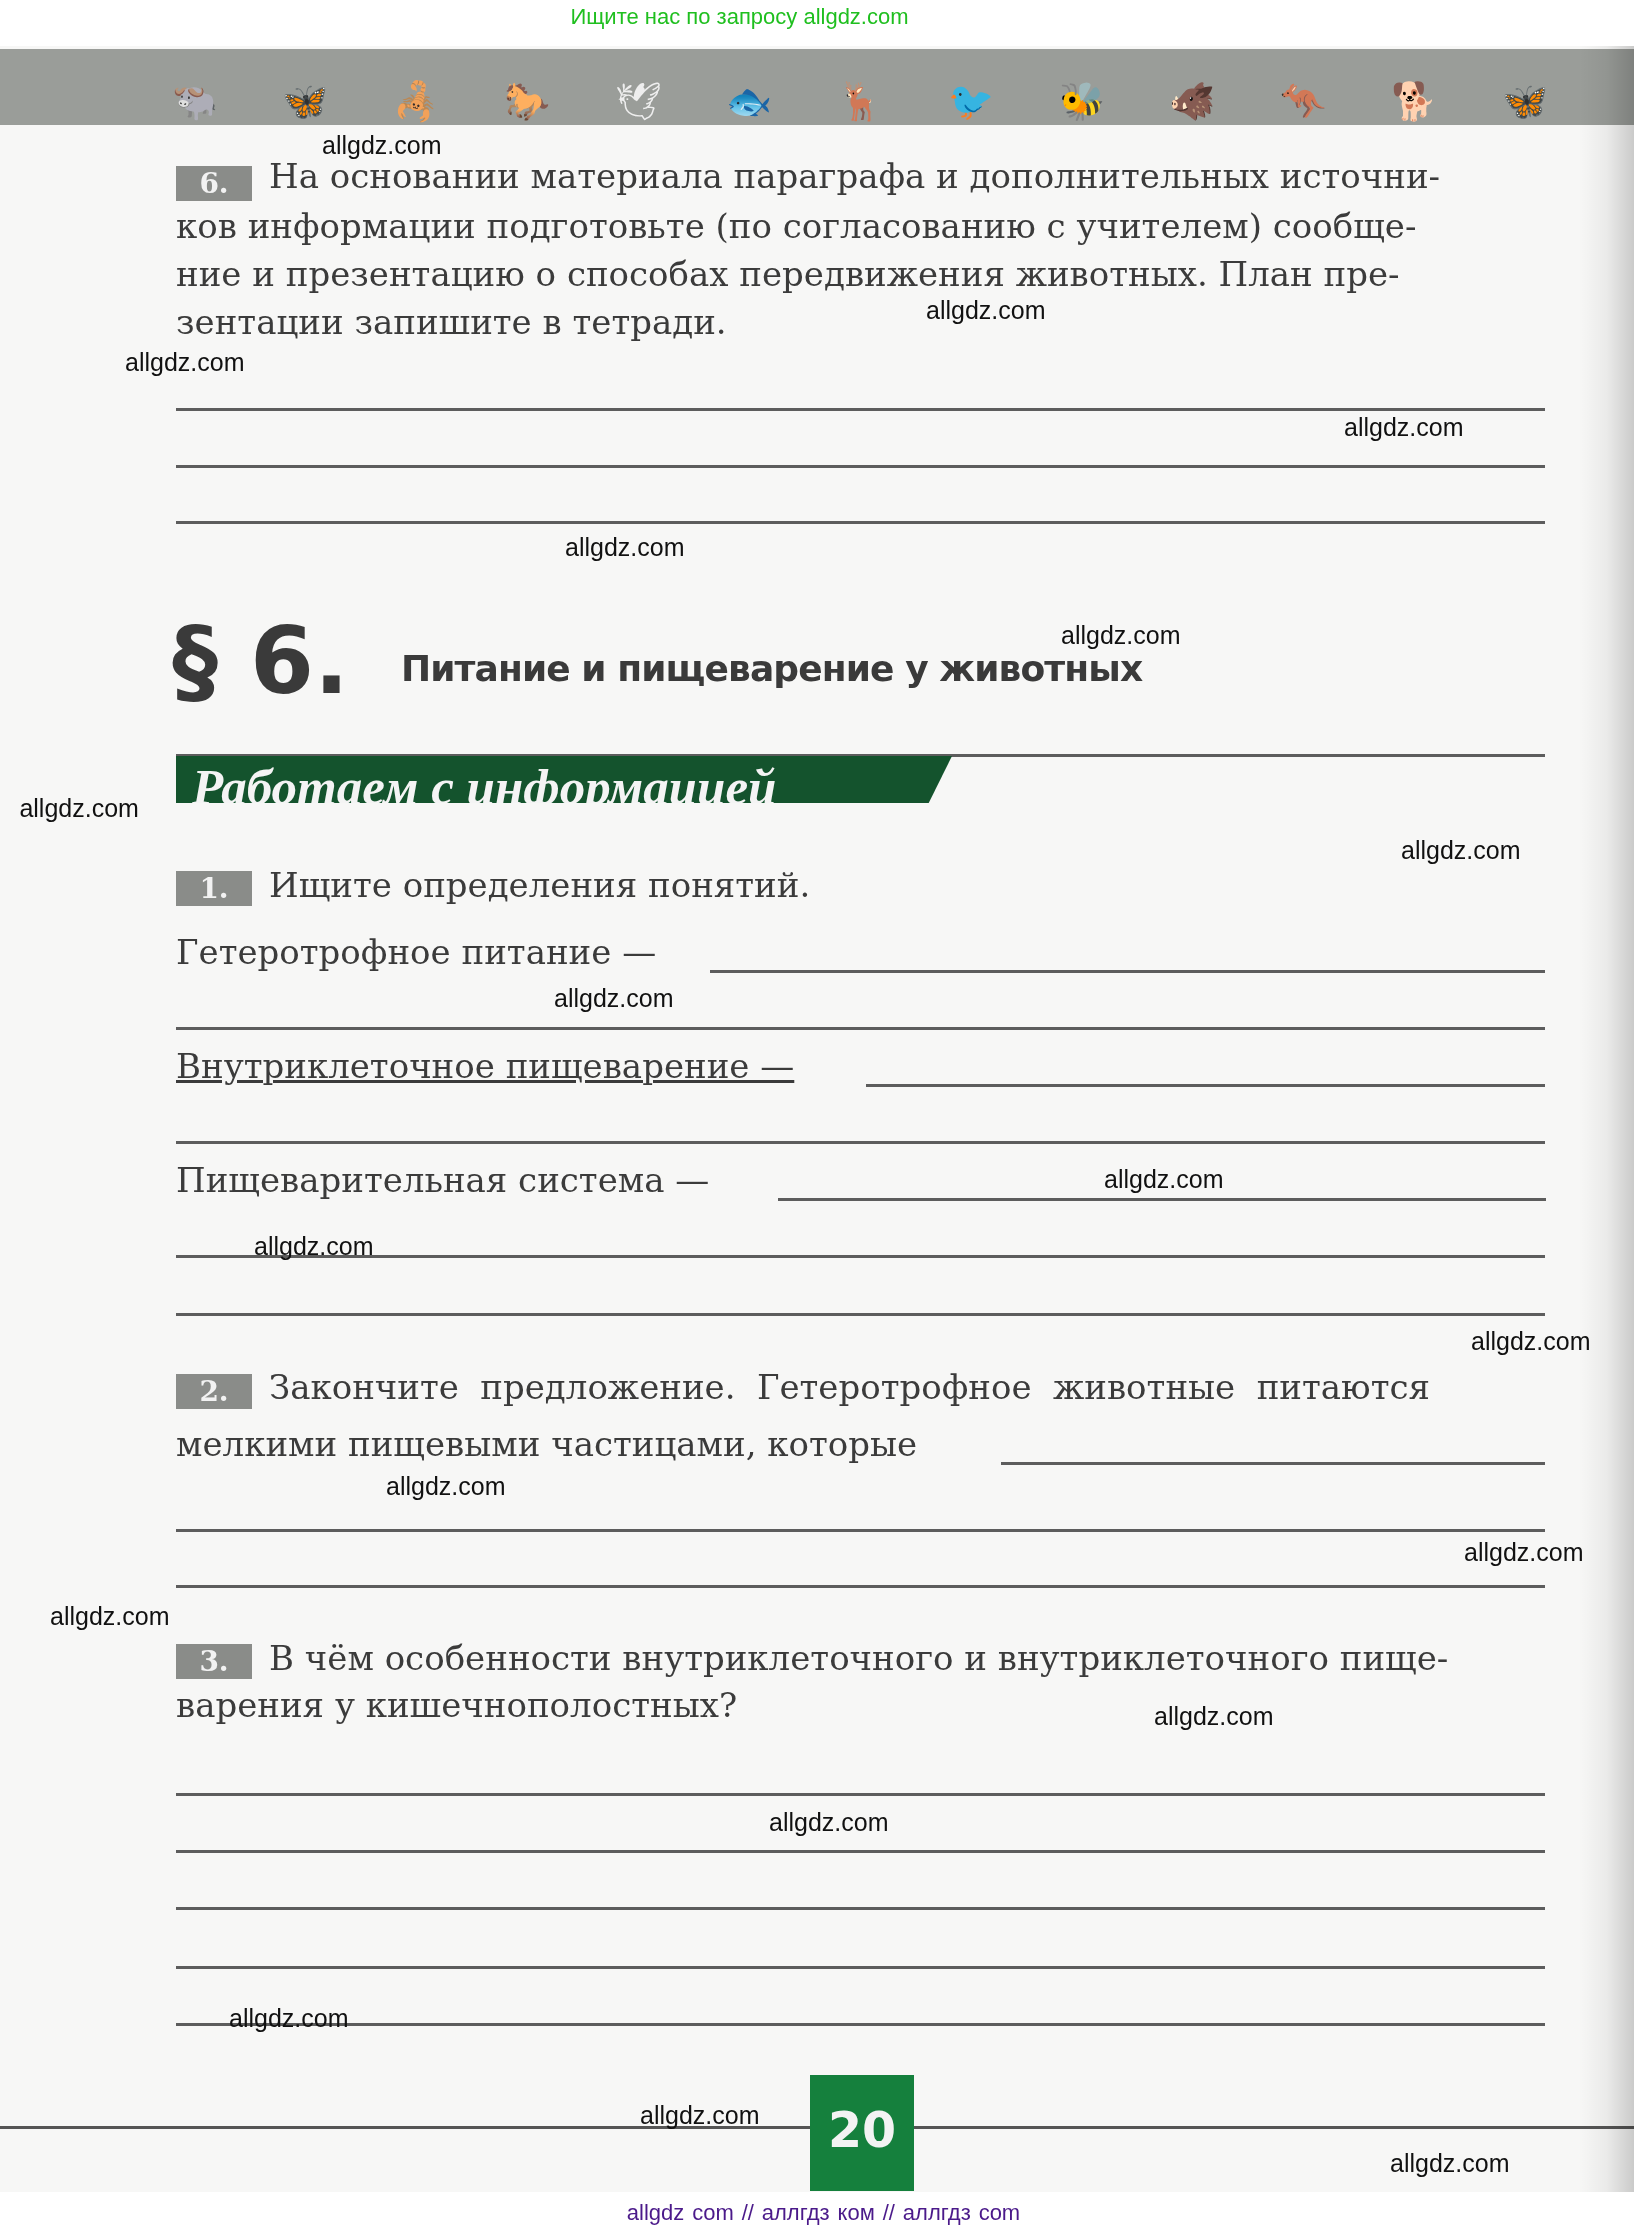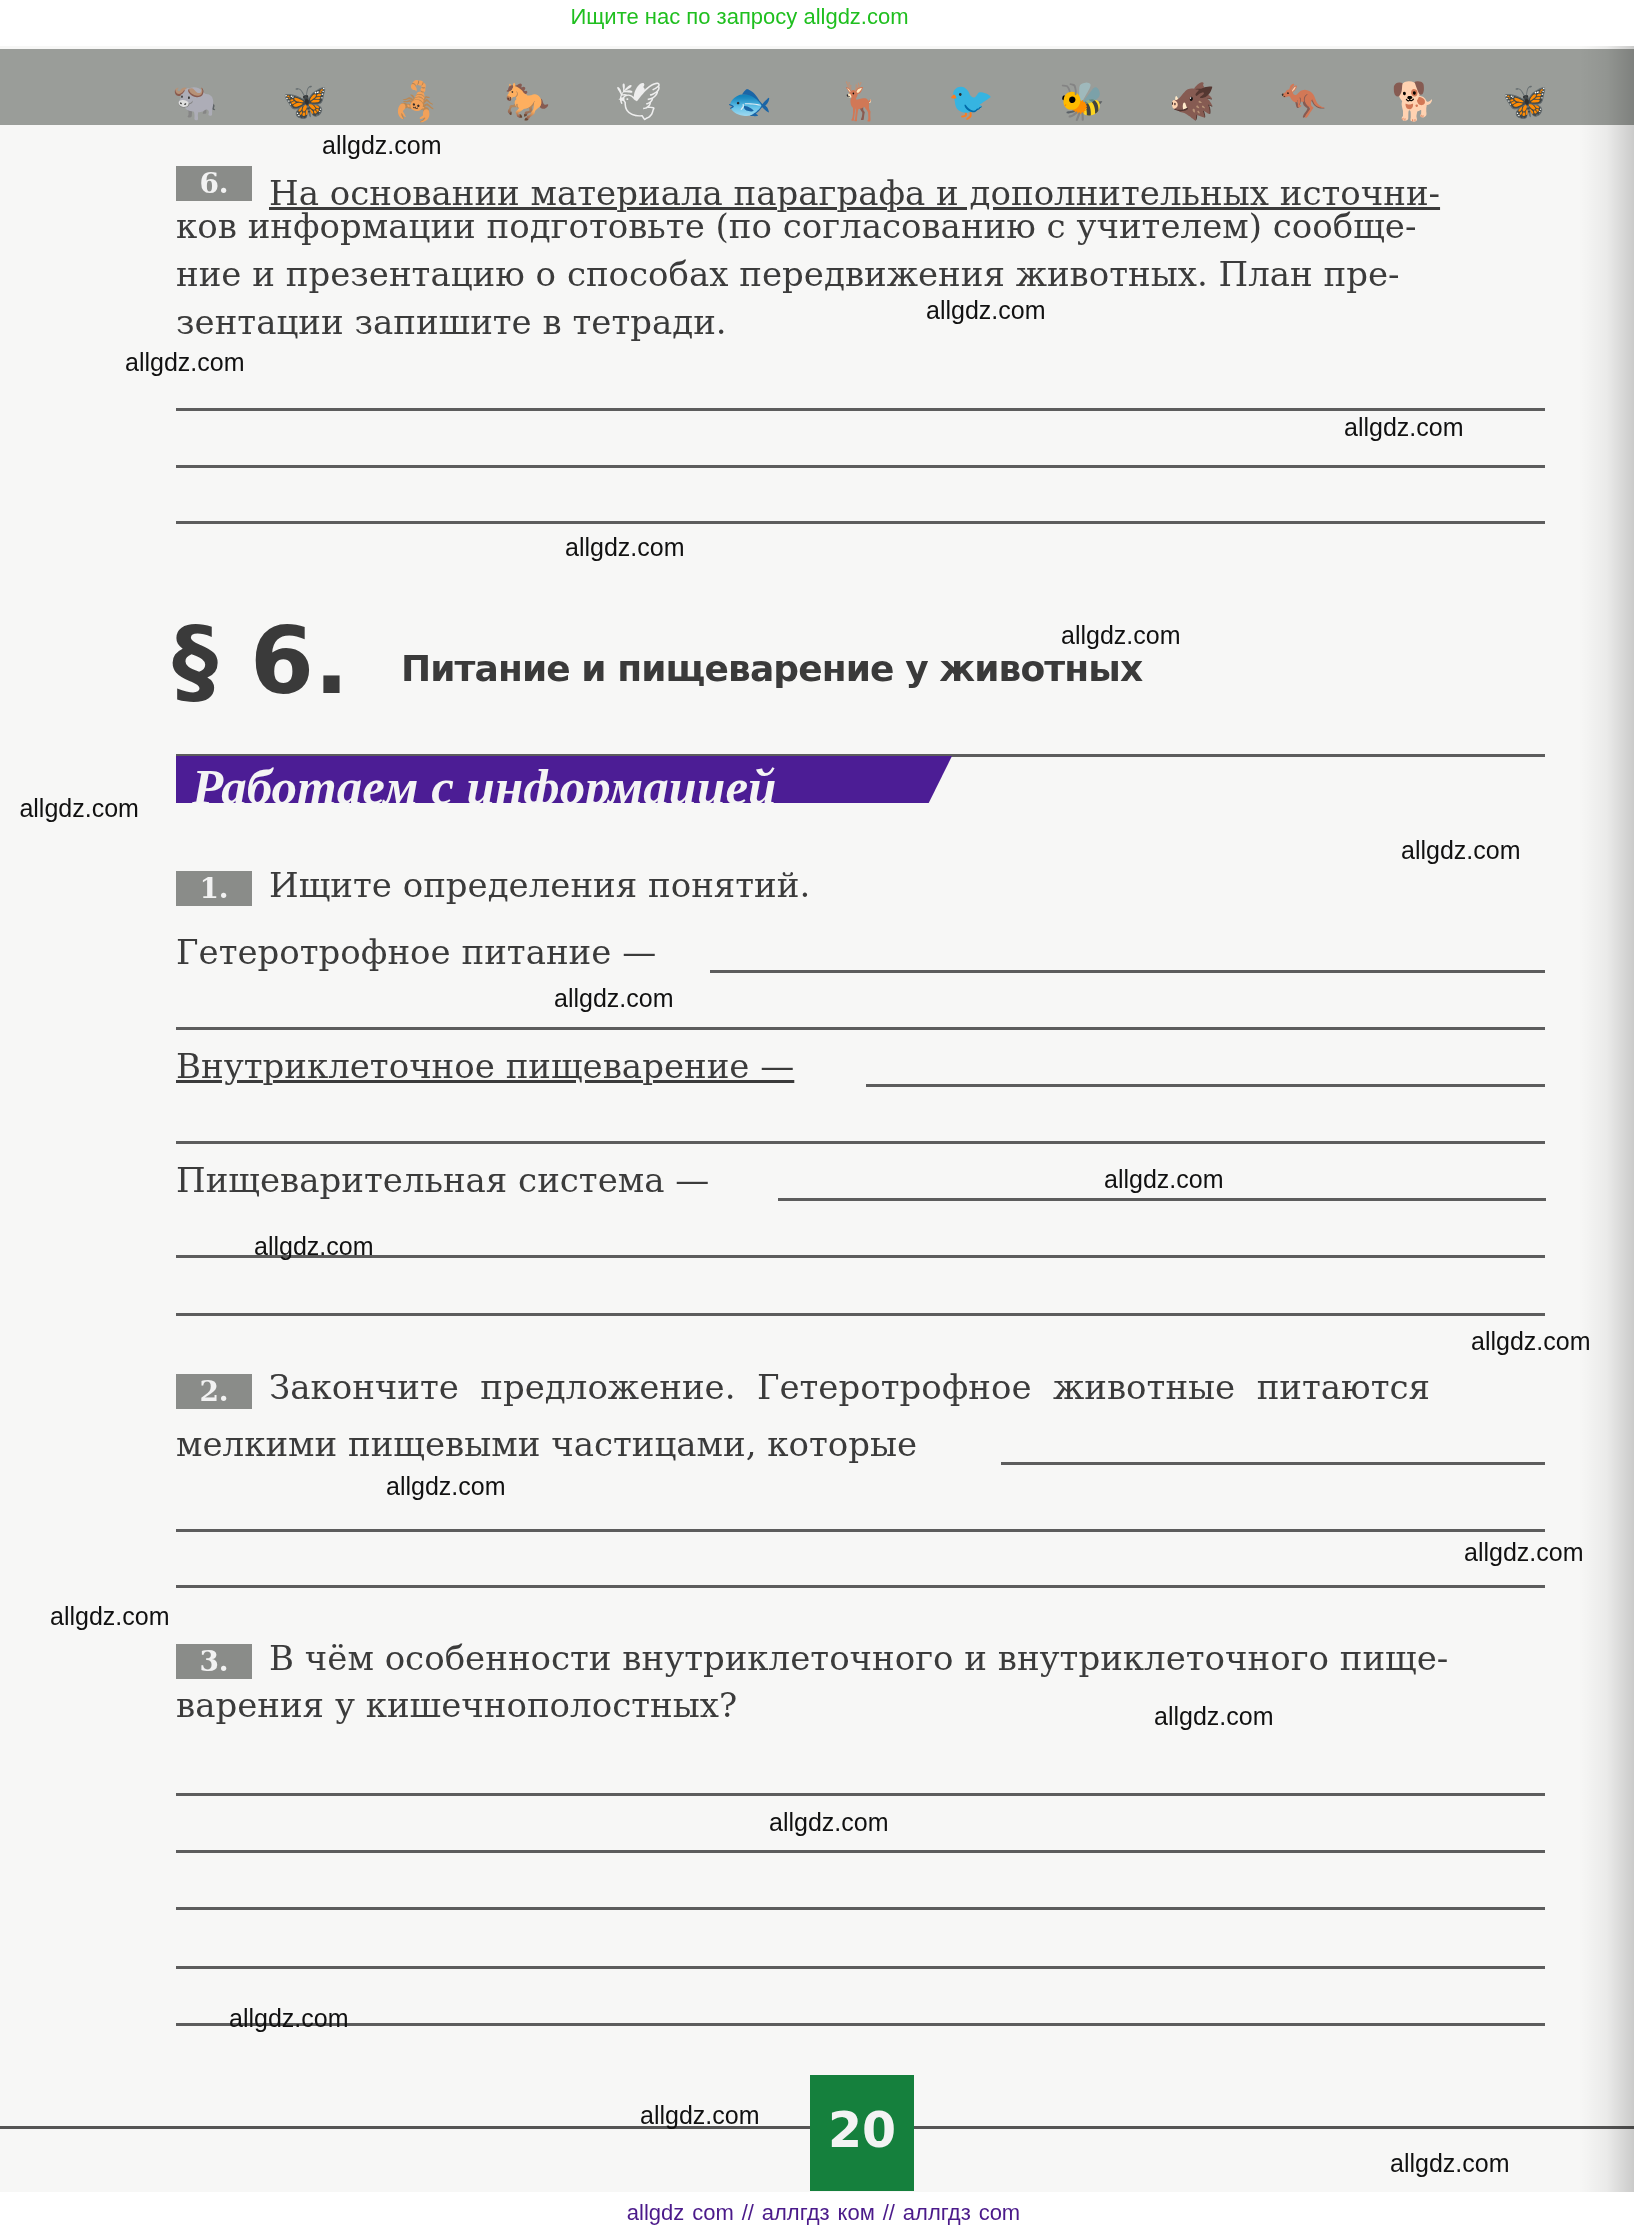--- a/index.html
+++ b/index.html
@@ -8,21 +8,21 @@
   .page-shadow { position:absolute; left:1579px; top:46px; width:55px; height:2146px; background:linear-gradient(to right, rgba(0,0,0,0) 0%, rgba(0,0,0,0.05) 50%, rgba(0,0,0,0.18) 100%); }
   .top-search { position:absolute; top:3.5px; left:0; width:1479px; text-align:center; font-family:"Liberation Sans", sans-serif; font-size:22px; color:#1fbf1f; }
   .header-band { position:absolute; left:0; top:49px; width:1634px; height:76px; background:#9a9d99; }
   .animals { position:absolute; left:172px; top:71px; width:1376px; height:53px; display:flex; justify-content:space-between; align-items:flex-end; }
   .animal { color:#eeeeee; font-size:37px; line-height:44px; font-family:"DejaVu Sans", sans-serif; }
   .badge { position:absolute; width:76px; height:35px; background:#8a8c89; color:#f2f2f2; font-family:"DejaVu Serif", serif; font-size:28px; line-height:35px; text-align:center; font-weight:bold; }
   .text-line { position:absolute; font-size:34px; color:#3b3b3b; white-space:nowrap; }
   .rule { position:absolute; height:2.6px; background:#5d5d5d; }
   .section-sign { position:absolute; left:172px; top:609px; font-family:"DejaVu Sans", sans-serif; font-weight:bold; font-size:92px; color:#3a3a3a; line-height:106px; }
   .section-title { position:absolute; left:401px; top:648px; font-family:"DejaVu Sans", sans-serif; font-weight:bold; font-size:36px; color:#3a3a3a; letter-spacing:-0.9px; }
-  .banner { position:absolute; left:176px; top:756px; width:776px; height:47px; background:#4c1d95; clip-path:polygon(0 0,100% 0,97% 100%,0 100%); }
+  .banner { position:absolute; left:176px; top:756px; width:776px; height:47px; background:#14532d; clip-path:polygon(0 0,100% 0,97% 100%,0 100%); }
   .banner-text { position:absolute; left:16px; top:1.8px; font-family:"Liberation Serif", serif; font-style:italic; font-weight:bold; font-size:51px; color:#f4f4f4; white-space:nowrap; }
   .wm { position:absolute; font-family:Liberation Sans, sans-serif; font-size:25px; color:#111; white-space:nowrap; }
   .page-num { position:absolute; left:810px; top:2075px; width:104px; height:116px; background:#15803d; }
   .page-num-text { position:absolute; left:0; top:26.5px; width:104px; text-align:center; font-family:"DejaVu Sans", sans-serif; font-weight:bold; font-size:49px; color:#f3f3f3; }
   .footer-line { position:absolute; height:2.6px; background:#555; top:2126px; }
   .bottom-wm { position:absolute; top:2200px; left:0; width:1647px; text-align:center; font-family:"Liberation Sans", sans-serif; font-size:22px; color:#4b1a8a; word-spacing:1.8px; }
 </style>
 </head>
 <body>
 
@@ -42,21 +42,21 @@
   <span class="animal">🦌</span>
   <span class="animal">🐦</span>
   <span class="animal">🐝</span>
   <span class="animal">🐗</span>
   <span class="animal">🦘</span>
   <span class="animal">🐕</span>
   <span class="animal">🦋</span>
 </div>
 
 <div class="badge" style="left:176px;top:166px;">6.</div>
-<div class="text-line" style="left:269px;top:173px;text-decoration:underline;">На основании материала параграфа и дополнительных источни-</div>
+<div class="text-line" style="left:269px;top:156px;">На основании материала параграфа и дополнительных источни-</div>
 <div class="text-line" style="left:176px;top:206px;">ков информации подготовьте (по согласованию с учителем) сообще-</div>
 <div class="text-line" style="left:176px;top:254px;">ние и презентацию о способах передвижения животных. План пре-</div>
 <div class="text-line" style="left:176px;top:302px;">зентации запишите в тетради.</div>
 <div class="rule" style="left:176px;width:1369px;top:408px;"></div>
 <div class="rule" style="left:176px;width:1369px;top:465px;"></div>
 <div class="rule" style="left:176px;width:1369px;top:521px;"></div>
 
 <div class="section-sign">§ 6.</div>
 <div class="section-title">Питание и пищеварение у животных</div>
 <div class="rule" style="left:176px;width:1369px;top:754px;"></div>

